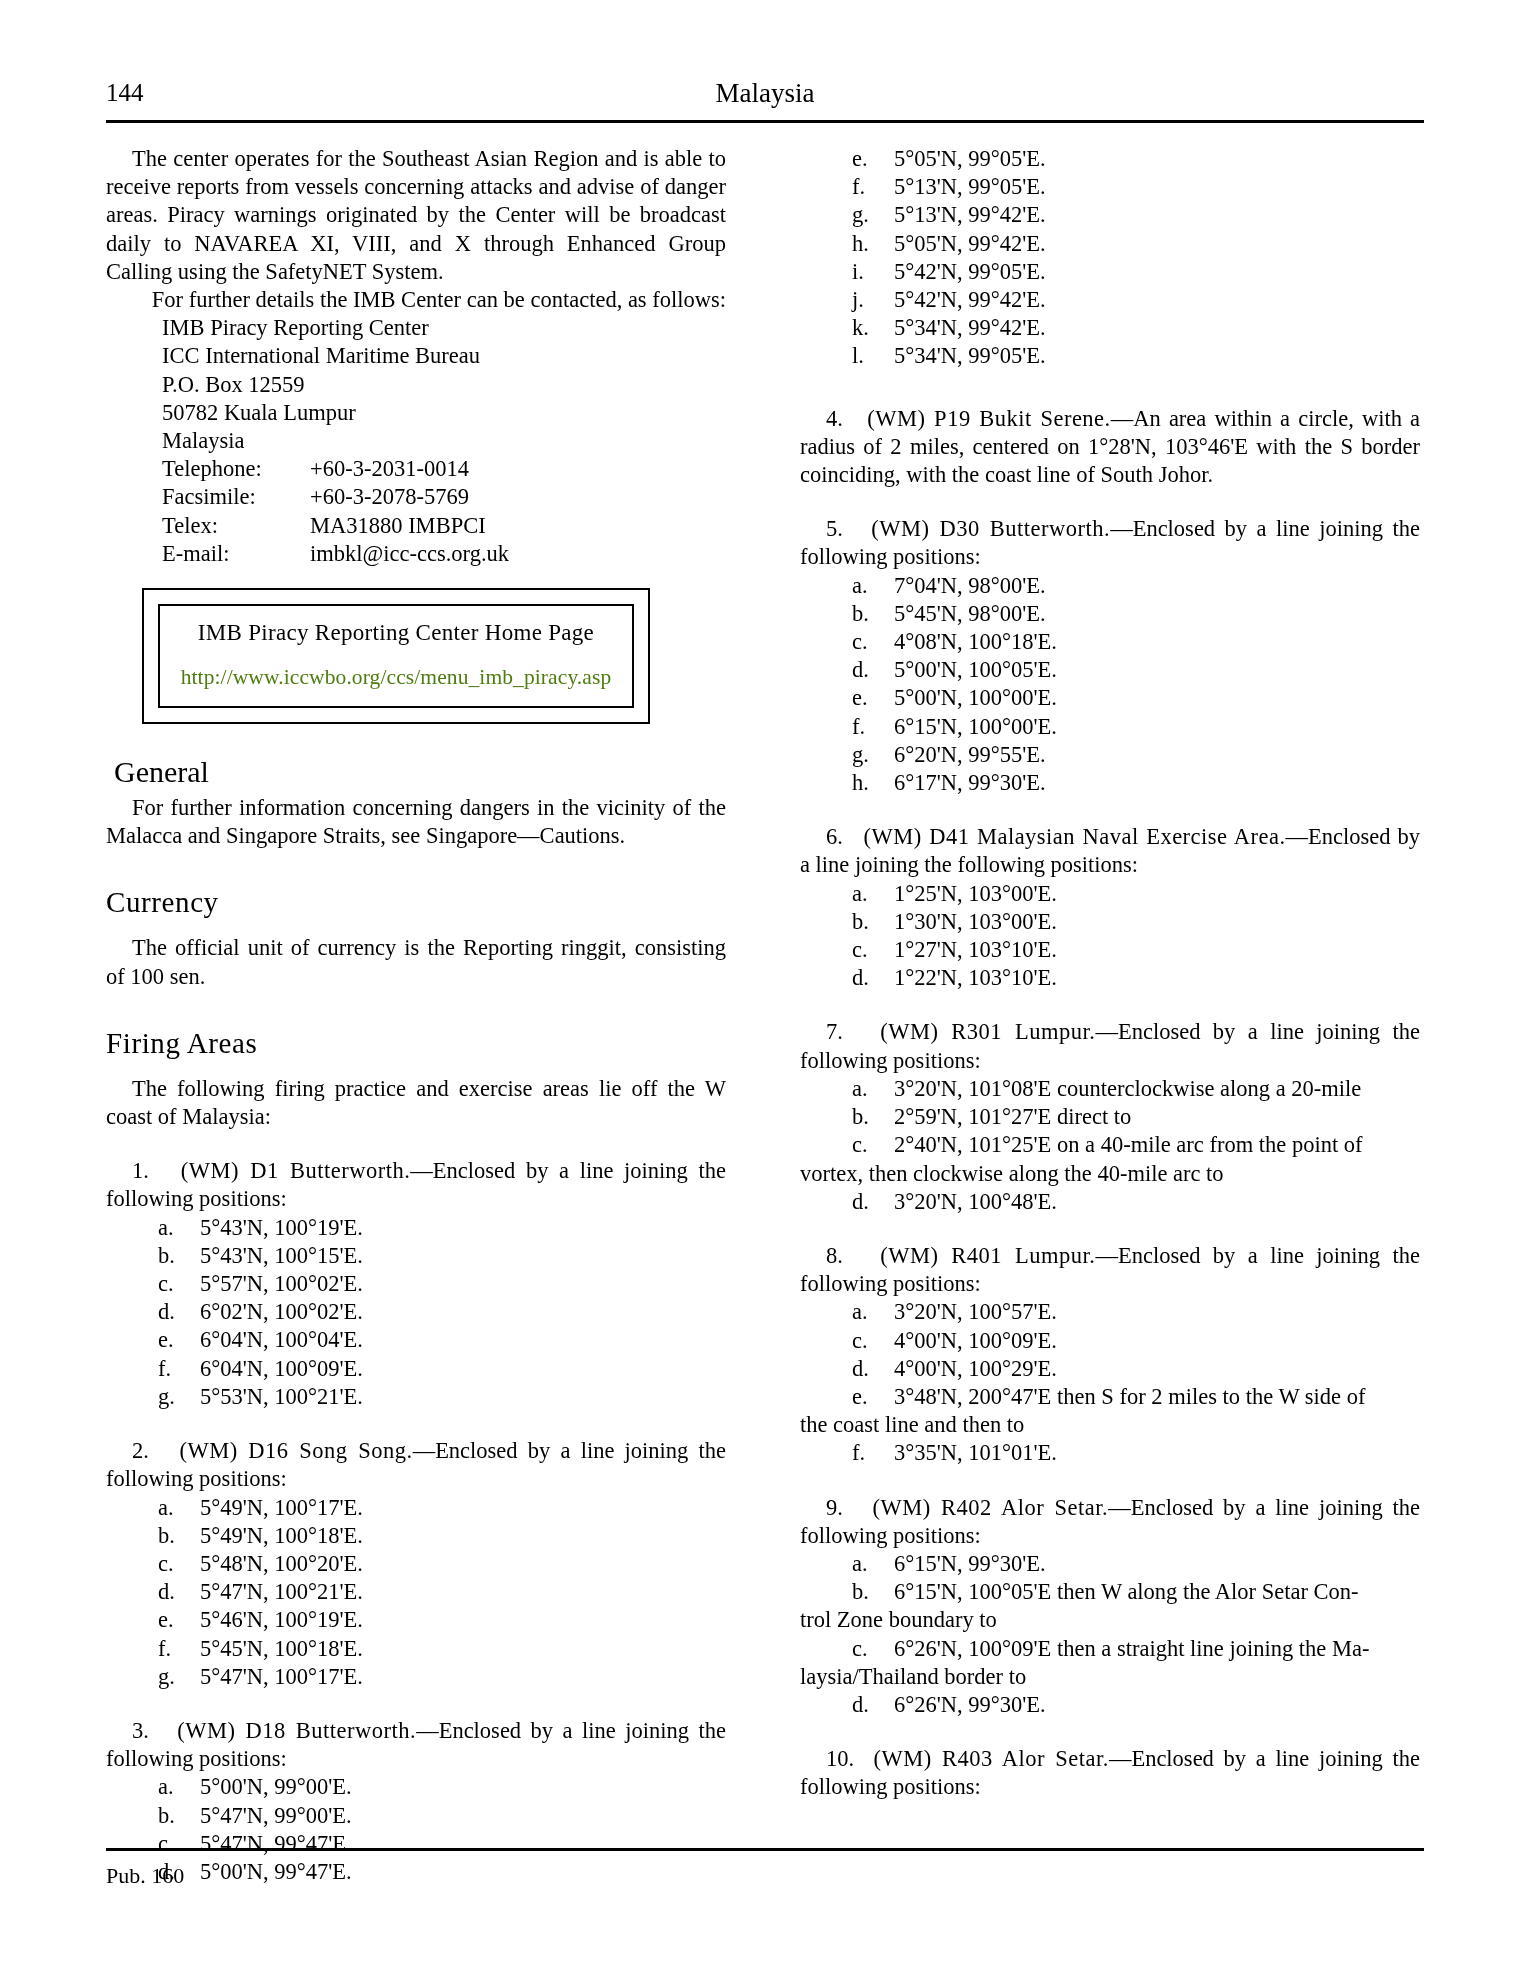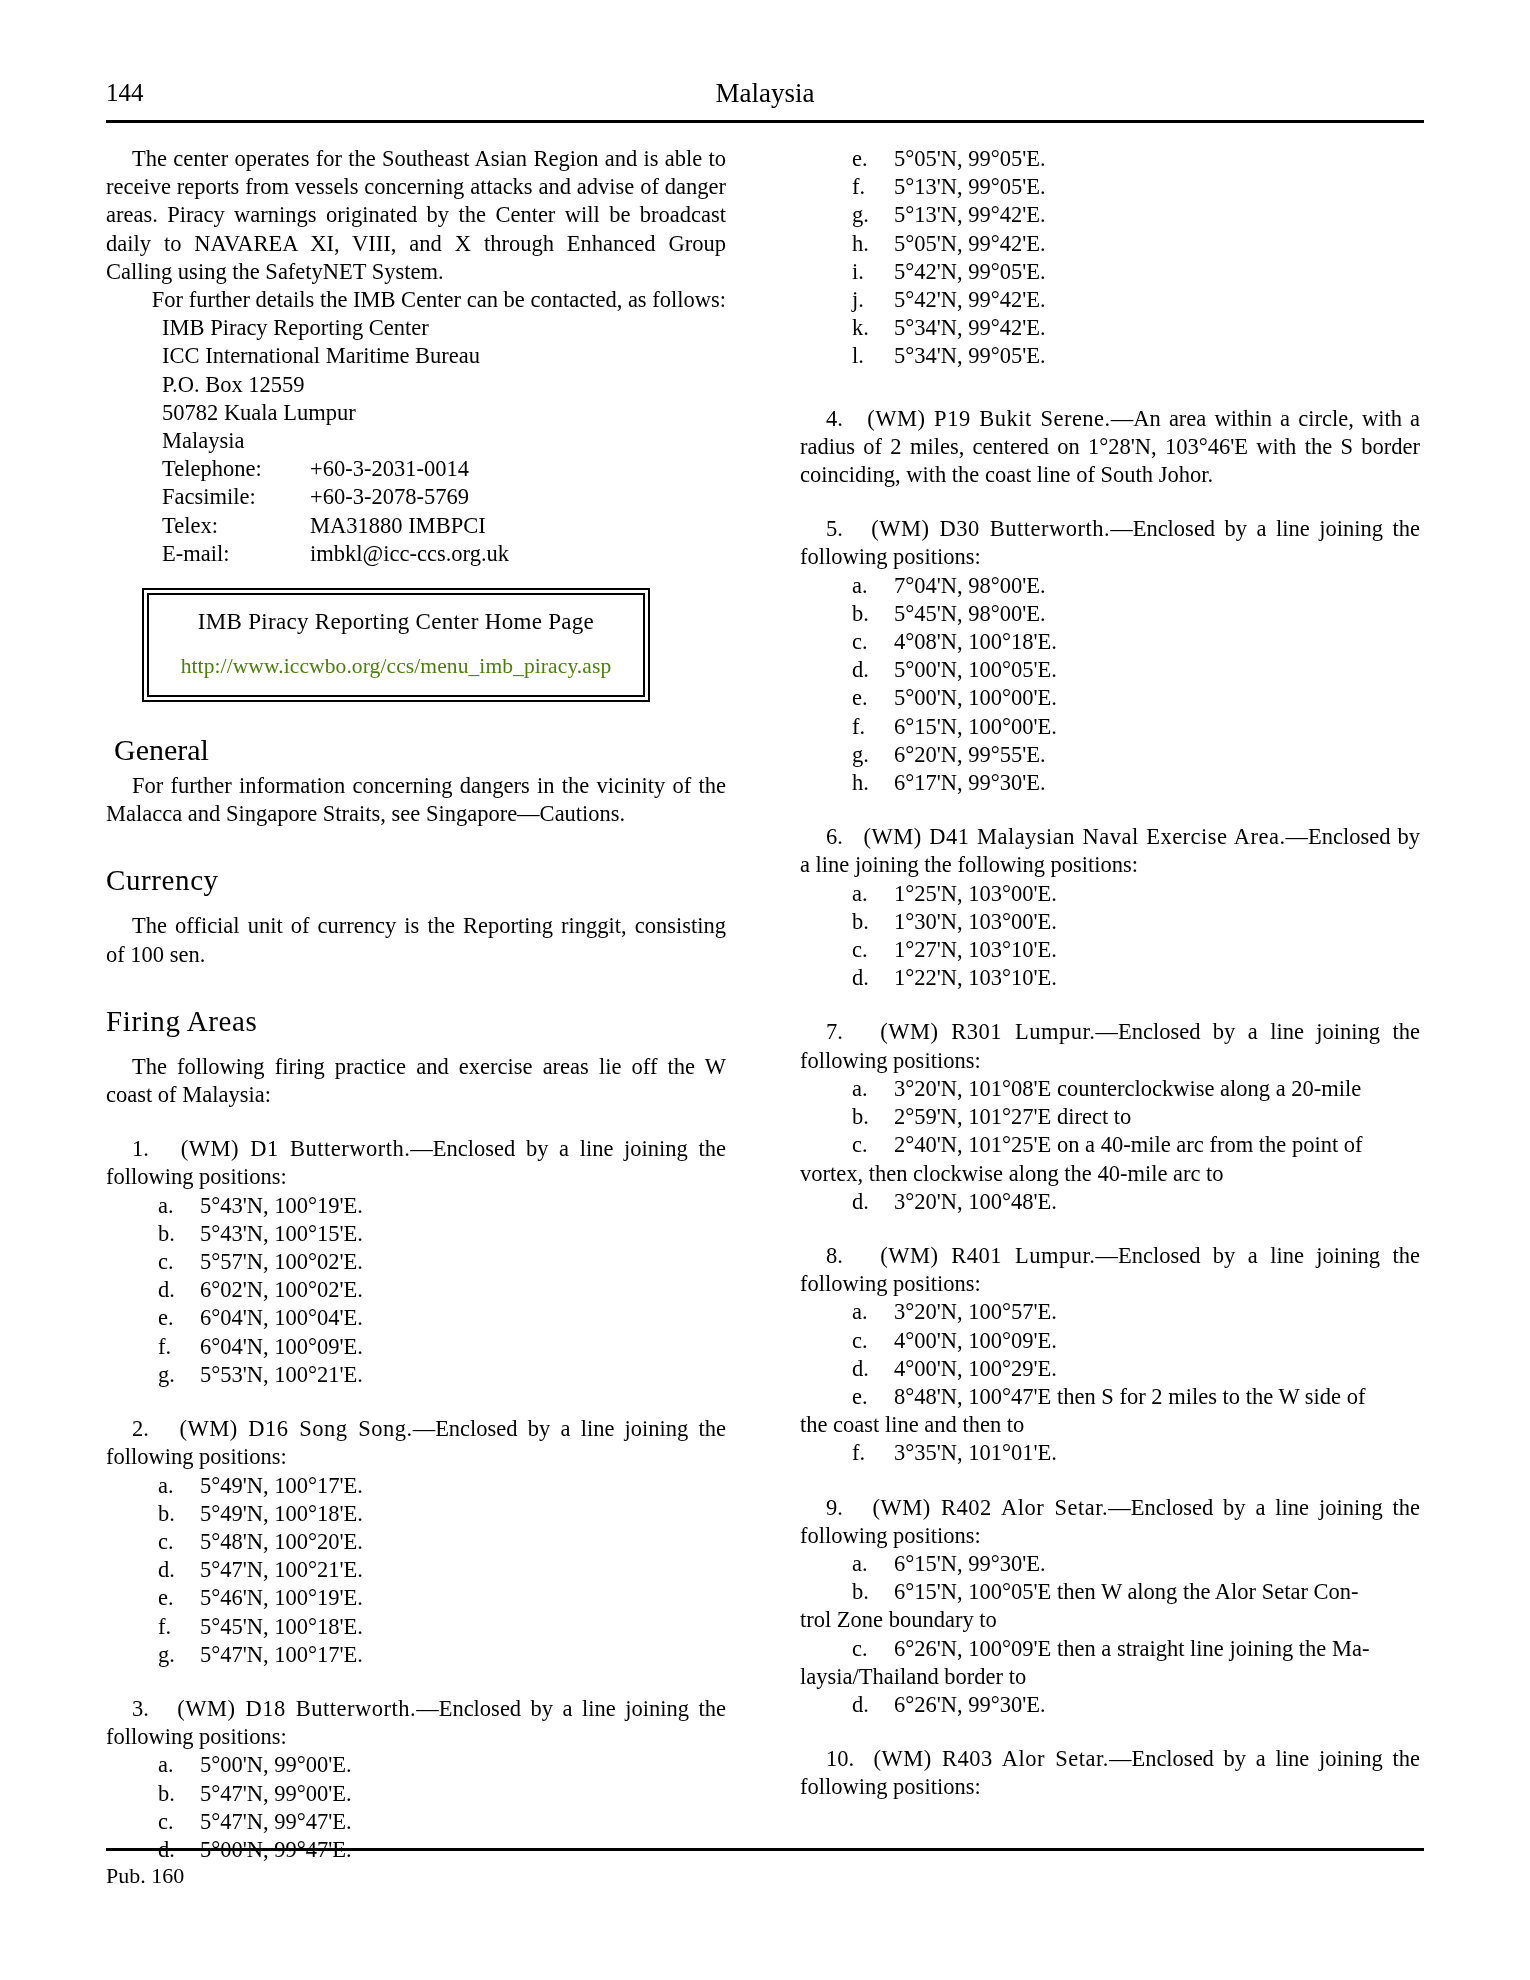--- a/index.html
+++ b/index.html
@@ -104,21 +104,21 @@
   .addr .lbl {
     display: inline-block;
     width: 148px;
   }
 
   
   .urlbox-outer {
     margin: 20px 0 0 36px;
     width: 508px;
     border: 2px solid #000;
-    padding: 3px;
+    padding: 14px;
     box-sizing: border-box;
   }
   .urlbox-inner {
     border: 2px solid #000;
     padding: 12px 10px 14px 10px;
     box-sizing: border-box;
     text-align: center;
   }
   .urlbox-title {
     font-size: 23px;
@@ -361,21 +361,21 @@
     <div class="gap-md"></div>
 
     <div>
       <p class="area-head">
         <span class="num">8.</span>&nbsp;&nbsp;&nbsp;<span class="nm">(WM) R401 Lumpur.</span><span>—Enclosed by a line joining the following positions:</span>
       </p>
       <ul class="coords">
         <li><span class="ltr">a.</span><span class="val">3°20'N, 100°57'E.</span></li>
         <li><span class="ltr">c.</span><span class="val">4°00'N, 100°09'E.</span></li>
         <li><span class="ltr">d.</span><span class="val">4°00'N, 100°29'E.</span></li>
-        <li class="wrap"><span class="ltr">e.</span><span class="val">8°48'N, 100°47'E then S for 2 miles to the W side of</span></li>
+        <li class="wrap"><span class="ltr">e.</span><span class="val">3°48'N, 200°47'E then S for 2 miles to the W side of</span></li>
         <li class="cont"><span class="val">the coast line and then to</span></li>
         <li><span class="ltr">f.</span><span class="val">3°35'N, 101°01'E.</span></li>
       </ul>
     </div>
 
     <div class="gap-md"></div>
 
     <div>
       <p class="area-head">
         <span class="num">9.</span>&nbsp;&nbsp;&nbsp;<span class="nm">(WM) R402 Alor Setar.</span><span>—Enclosed by a line joining the following positions:</span>

